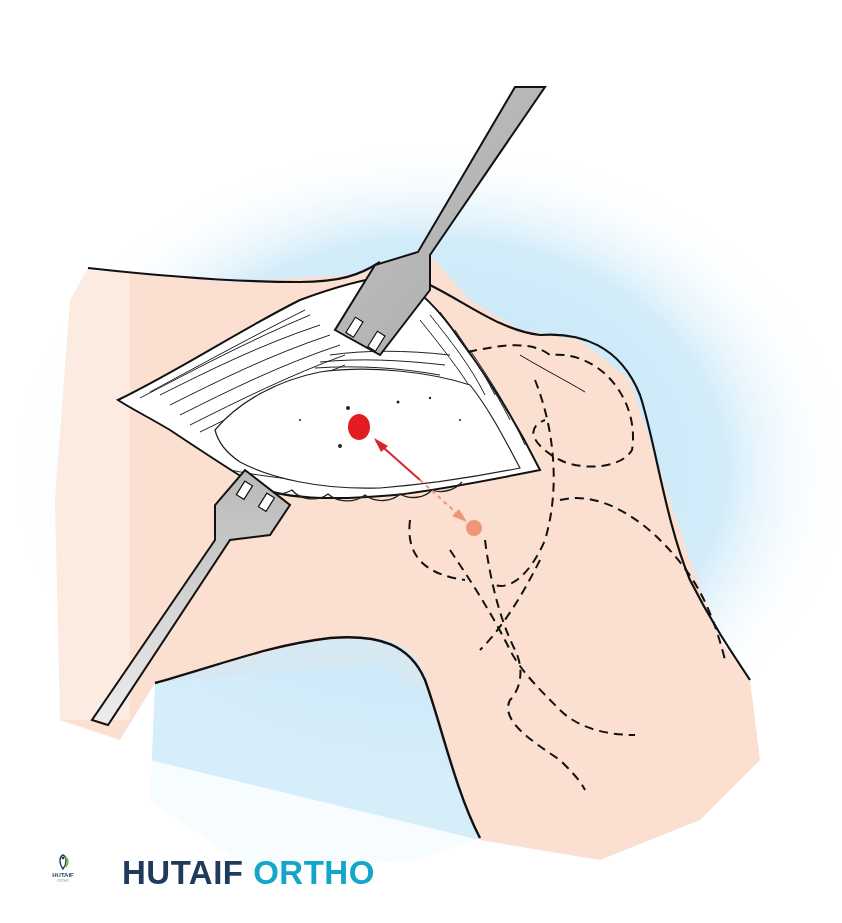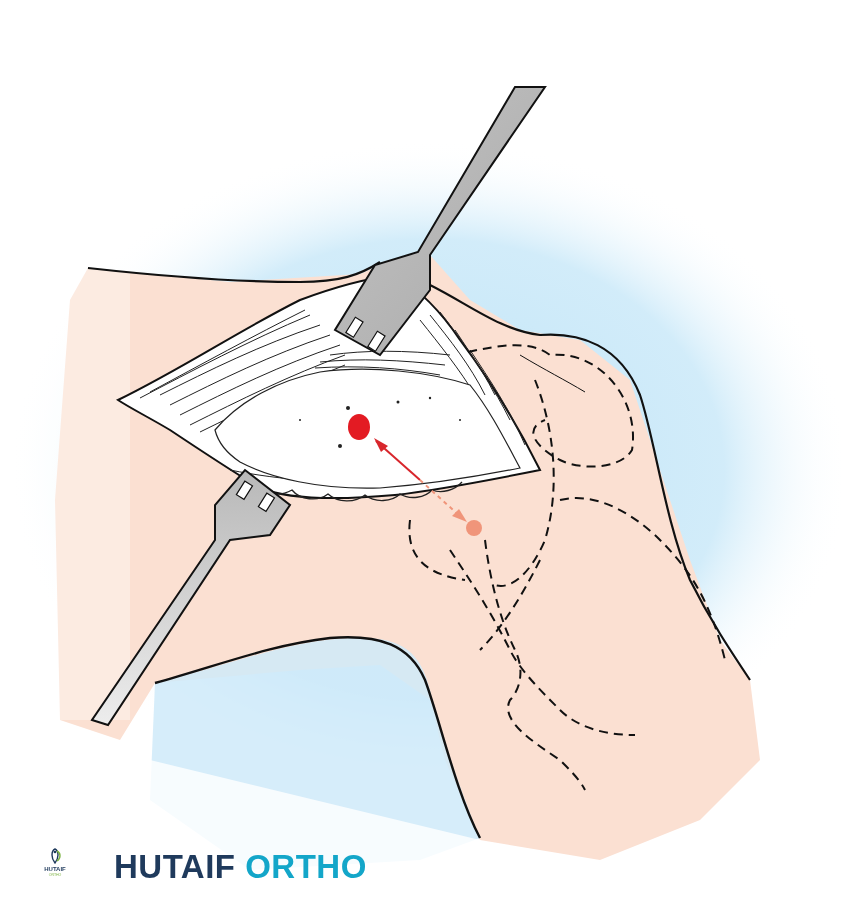--- a/index.html
+++ b/index.html
@@ -1,18 +1,18 @@
 <!DOCTYPE html>
 <html><head>
 <meta charset="utf-8">
 <style>
   html, body { margin: 0; padding: 0; background: #ffffff; }
   body { width: 842px; height: 923px; position: relative; overflow: hidden; font-family: "Liberation Sans", sans-serif; }
   .illustration { position: absolute; left: 0; top: 0; width: 842px; height: 923px; }
-  .brand { position: absolute; left: 44px; top: 848px; height: 50px; display: flex; }
+  .brand { position: absolute; left: 52px; top: 848px; height: 50px; display: flex; align-items: center; }
   .brand-logo { width: 22px; height: 38px; display: flex; flex-direction: column; align-items: center; margin-right: 48px; }
   .brand-logo svg { width: 16px; height: 18px; }
   .brand-logo .mini-title { font-size: 6px; font-weight: 700; color: #1f3a5c; line-height: 7px; letter-spacing: 0; }
   .brand-logo .mini-sub { font-size: 3.5px; color: #7cb342; line-height: 4px; }
   .brand-name { font-size: 33px; font-weight: 700; letter-spacing: 0.5px; white-space: nowrap; }
   .brand-name .w1 { color: #1f3a5c; }
   .brand-name .w2 { color: #13a6c9; }
 </style>
 </head>
 <body>

